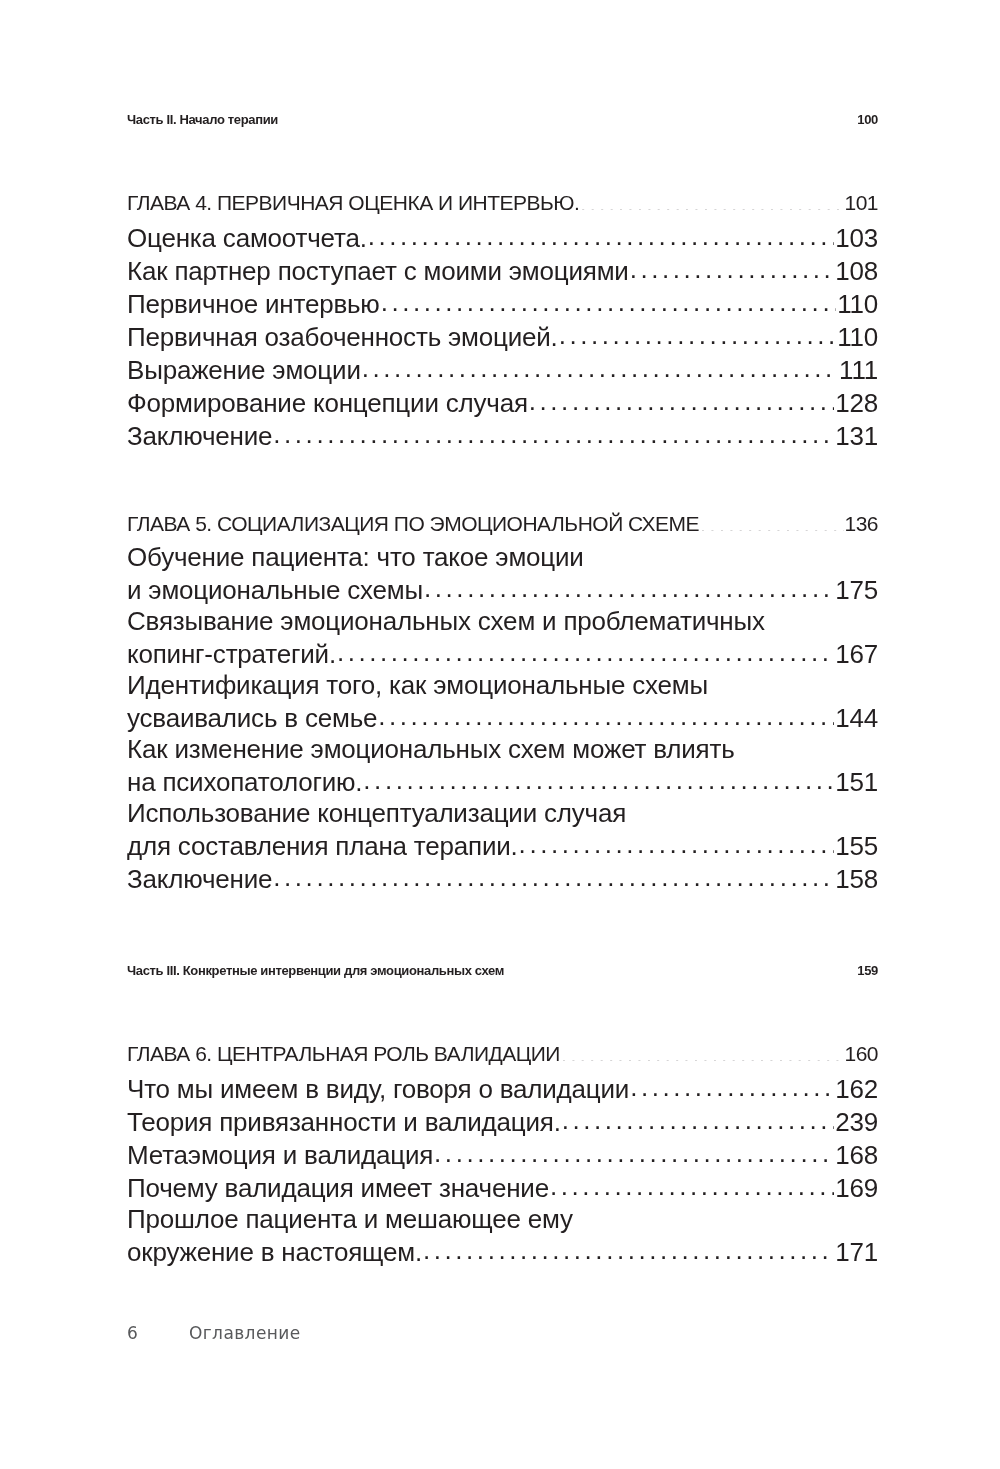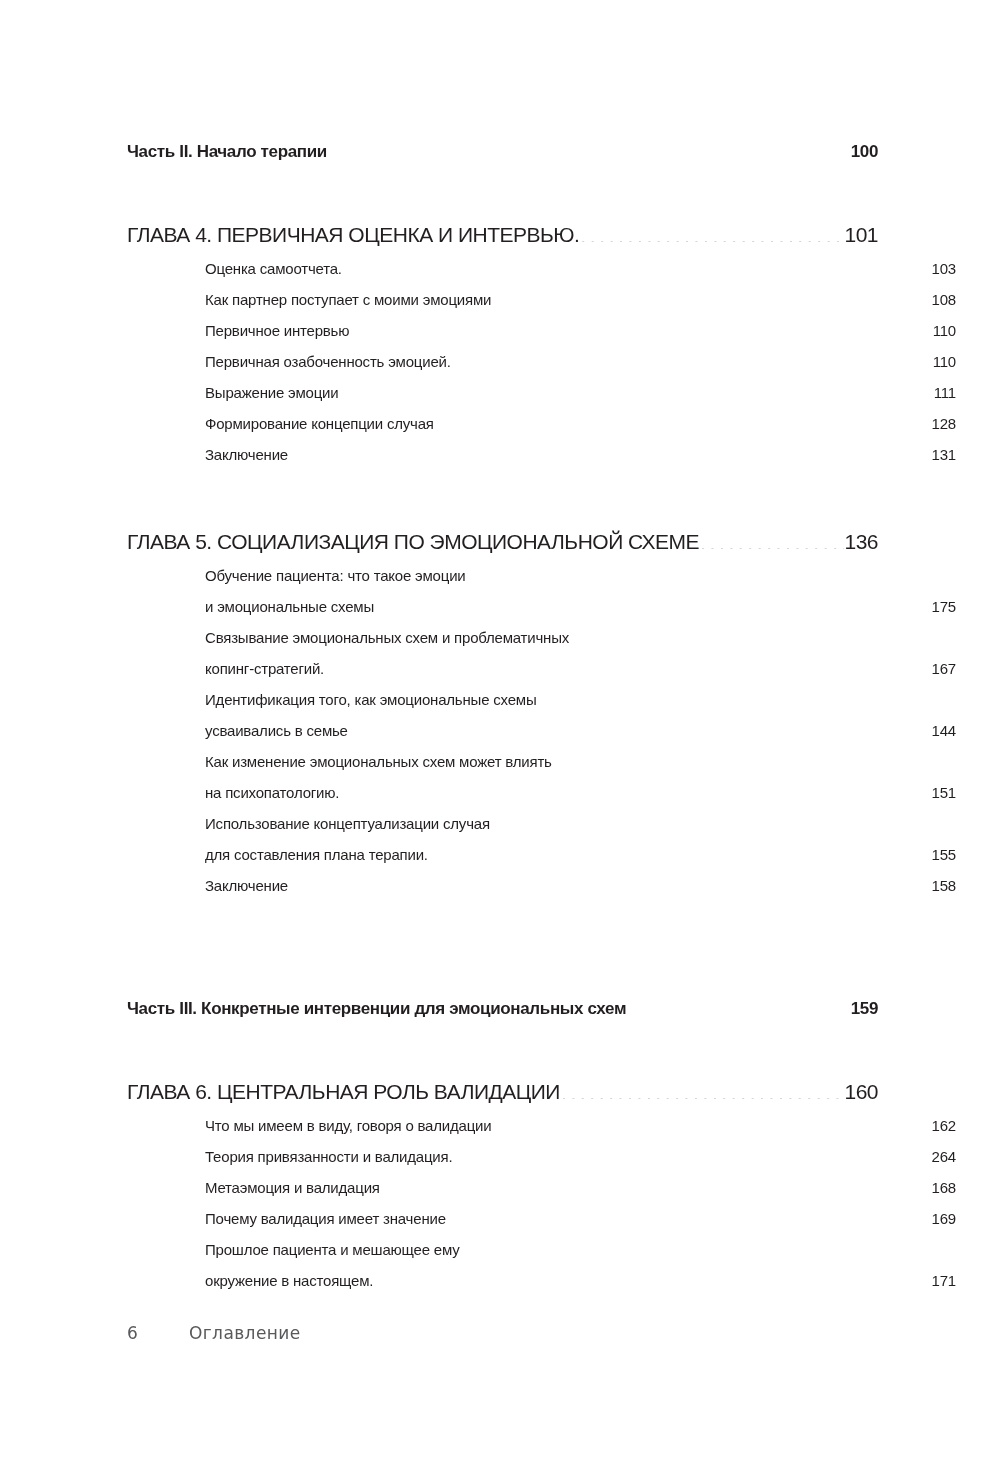--- a/index.html
+++ b/index.html
@@ -62,45 +62,43 @@
     color: #231f20;
   }
 
   .row .pagenum {
     flex: 0 0 auto;
   }
 
   
   .part {
     font-weight: bold;
-    font-size: 17px;
+    font-size: 13px;
     letter-spacing: -0.35px;
     font-stretch: condensed;
-    margin-top: 32px;
   }
   .part .leader { margin: 0 6px 0 7px; }
   .part .leader::before {
     letter-spacing: 4.4px;
     font-weight: bold;
   }
   .part .pagenum { font-weight: bold; }
 
   
   .chapter {
     font-size: 21px;
     letter-spacing: -0.5px;
     margin-top: 25px;
   }
   .chapter .leader { margin: 0 0 0 1px; }
   .chapter .leader::before { letter-spacing: 3.6px; }
 
   
   .sub {
-    margin-left: 78px;
-    font-size: 15px;
+    font-size: 26px;
     letter-spacing: -0.2px;
   }
   .sub.nolead {  
     display: block;
   }
   .sub .leader::before { letter-spacing: 3.55px; }
 
   
   .gap-part-after   { height: 27px; }
   .gap-chapter-after{ height: 3px; }
@@ -251,21 +249,21 @@
     <div class="gap-chapter-after"></div>
 
     <div class="row sub">
       <span class="label">Что мы имеем в виду, говоря о валидации </span>
       <span class="leader"></span>
       <span class="pagenum">162</span>
     </div>
     <div class="row sub">
       <span class="label">Теория привязанности и валидация.</span>
       <span class="leader"></span>
-      <span class="pagenum">264</span>
+      <span class="pagenum">239</span>
     </div>
     <div class="row sub">
       <span class="label">Метаэмоция и валидация </span>
       <span class="leader"></span>
       <span class="pagenum">168</span>
     </div>
     <div class="row sub">
       <span class="label">Почему валидация имеет значение </span>
       <span class="leader"></span>
       <span class="pagenum">169</span>

